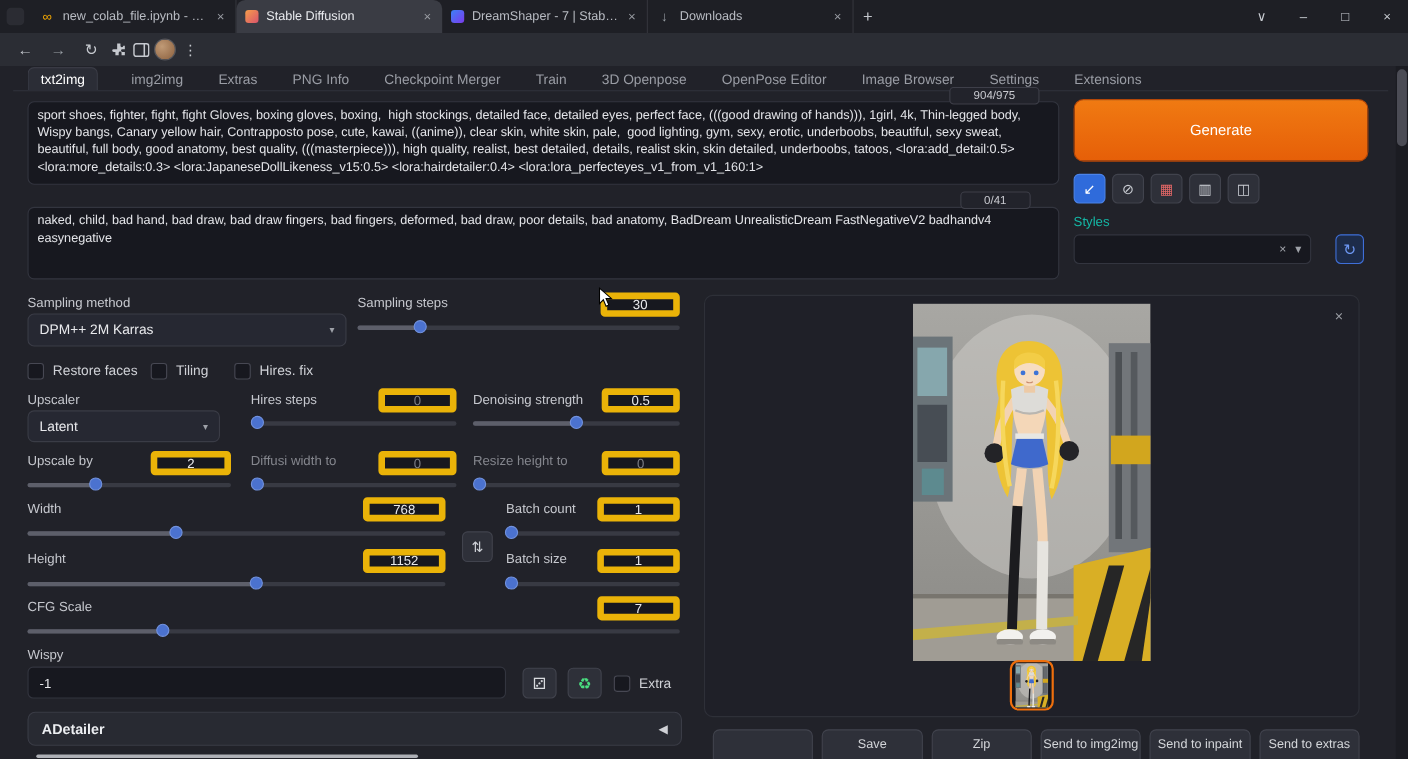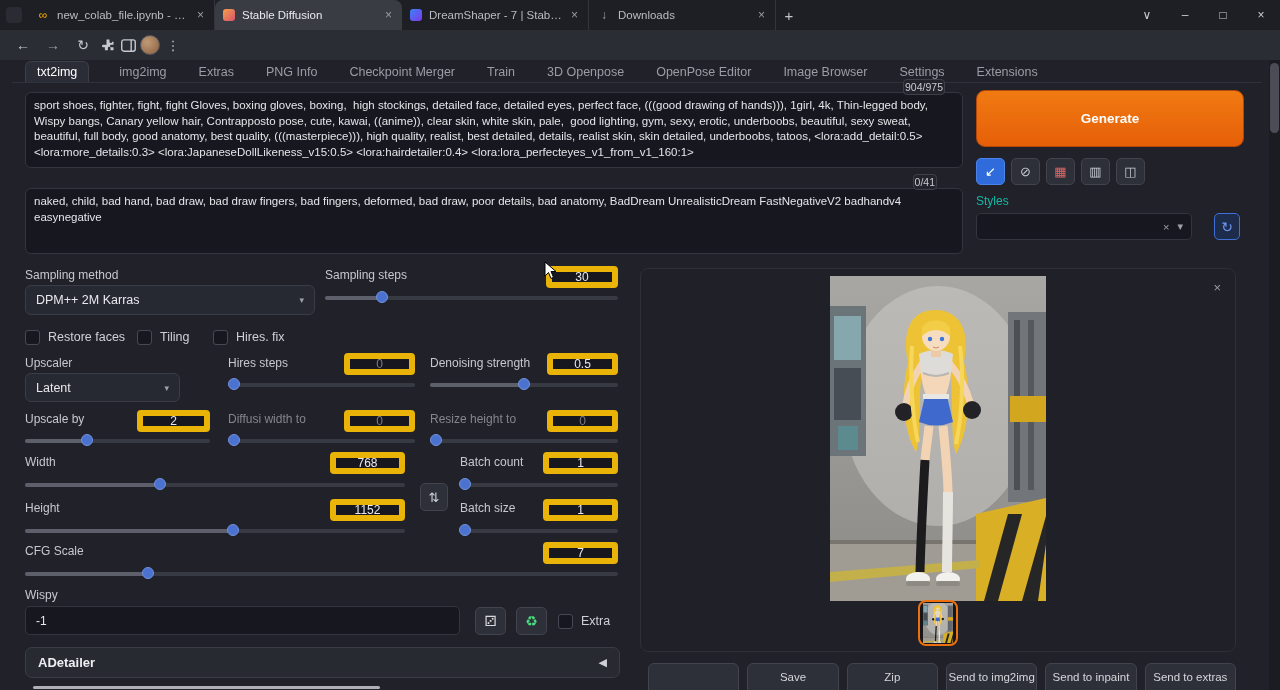--- a/index.html
+++ b/index.html
@@ -37,26 +37,26 @@
 
 .navtabs{position:absolute;left:25px;top:59px;height:23px;display:flex;gap:28px;align-items:flex-end;font-size:12.5px;color:#9a9da5}
 .ntab{padding:3px 2px}
 .ntab.active{color:#fff;background:#2b2d36;border:1px solid #3c3e48;border-bottom:none;border-radius:6px 6px 0 0;padding:3px 11px}
 .navline{position:absolute;left:12px;top:82px;width:1250px;height:1px;background:#30323b}
 
 
 .prompt-wrap{position:absolute;left:25px;top:92px;width:938px;height:76px}
 .neg-wrap{position:absolute;left:25px;top:188px;width:938px;height:66px}
 textarea{display:block;width:100%;height:100%;background:#17181f;border:1px solid #33353f;border-radius:6px;color:#e4e5e9;font-size:11.5px;line-height:15.5px;padding:5px 8px;resize:none;overflow:hidden;font-family:"Liberation Sans",sans-serif}
-.counter{position:absolute;background:#22232b;border:1px solid #3e3f49;border-radius:4px;color:#c9cad0;font-size:10.5px;padding:1px 1px}
+.counter{position:absolute;background:#22232b;border:1px solid #3e3f49;border-radius:4px;color:#c9cad0;font-size:10.5px;padding:1px 21px}
 .counter.p{top:-13px;right:18px}
 .counter.n{top:-14px;right:26px}
 
 
-.generate{position:absolute;left:976px;top:90px;width:268px;height:57px;background:linear-gradient(#f07a12,#e65f08);border:1px solid #b54708;border-radius:9px;color:#fff;font-weight:bold;font-size:13.5px;display:flex;align-items:center;justify-content:center;cursor:pointer}
+.generate{position:absolute;left:976px;top:90px;width:268px;height:57px;background:linear-gradient(#f07a12,#e65f08);border:1px solid #b54708;border-radius:9px;color:#fff;font-weight:normal;font-size:13.5px;display:flex;align-items:center;justify-content:center;cursor:pointer}
 .tools{position:absolute;left:976px;top:158px;display:flex;gap:6px}
 .tbtn{width:29px;height:27px;background:#2e3039;border:1px solid #41434d;border-radius:5px;color:#c9ccd2;font-size:13px;display:flex;align-items:center;justify-content:center}
 .tbtn.blue{background:#2f6bdb;border-color:#4b83e8;color:#fff}
 .tbtn.red{color:#e06666}
 .styles-label{position:absolute;left:976px;top:194px;font-size:12px;color:#14b8a6}
 .styles-dd{position:absolute;left:976px;top:213px;width:216px;height:27px;background:#17181f;border:1px solid #33353f;border-radius:5px;display:flex;align-items:center;justify-content:flex-end;gap:8px;padding:0 8px;color:#9ea1a8;font-size:11px}
 .styles-refresh{position:absolute;left:1214px;top:213px;width:26px;height:27px;background:#1d2c4a;border:1px solid #3f6fd8;border-radius:5px;color:#6d97f2;font-size:14px;display:flex;align-items:center;justify-content:center}
 
 
 .lbl{position:absolute;font-size:12px;color:#c6c8ce;white-space:nowrap}
@@ -254,21 +254,21 @@
 <div class="cb" style="left:137px;top:329px">
   <span class="box"></span>
   <span>Tiling</span>
 </div>
 <div class="cb" style="left:213px;top:329px">
   <span class="box"></span>
   <span>Hires. fix</span>
 </div>
 
 <span class="lbl" style="left:25px;top:356px">Upscaler</span>
-<div class="dd" style="left:25px;top:373px;width:155px;height:29px">
+<div class="dd" style="left:25px;top:373px;width:175px;height:29px">
   <span>Latent</span>
   <span class="caret">▾</span>
 </div>
 <span class="lbl" style="left:228px;top:356px">Hires steps</span>
 <input class="num dim" style="left: 344px; top: 353px; width: 71px;" value="0">
 <div class="slider" style="left:228px;top:377px;width:187px">
   <div class="sl-track"></div>
     <div class="sl-fill" style="width: 0%;"></div>
     <div class="sl-handle" style="left: calc(3% - 6px);"></div>
 </div>

